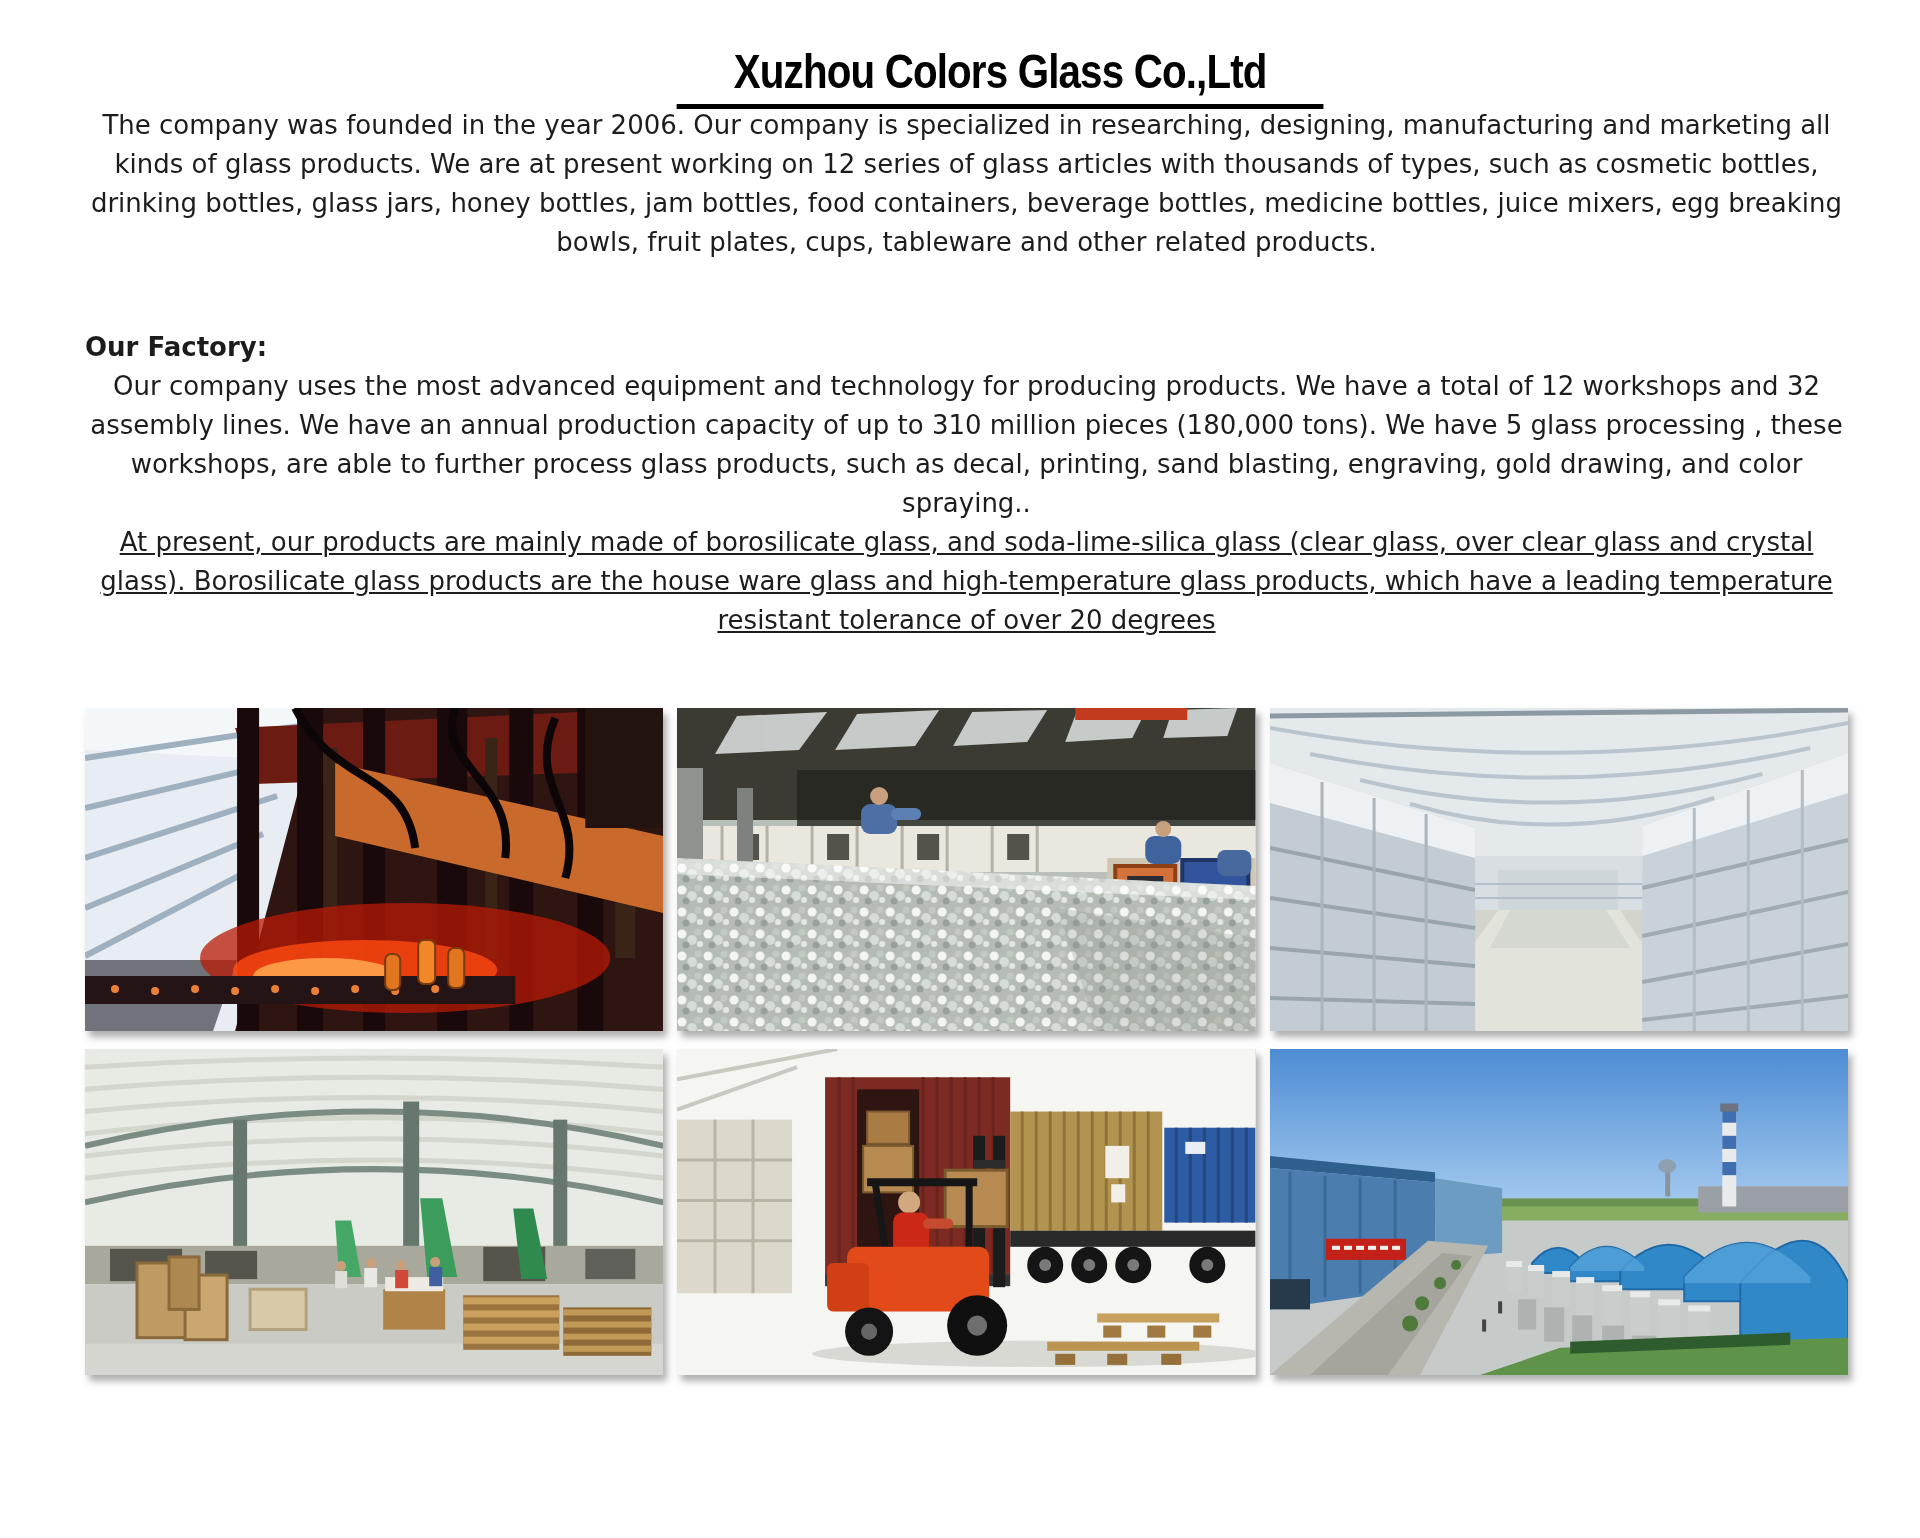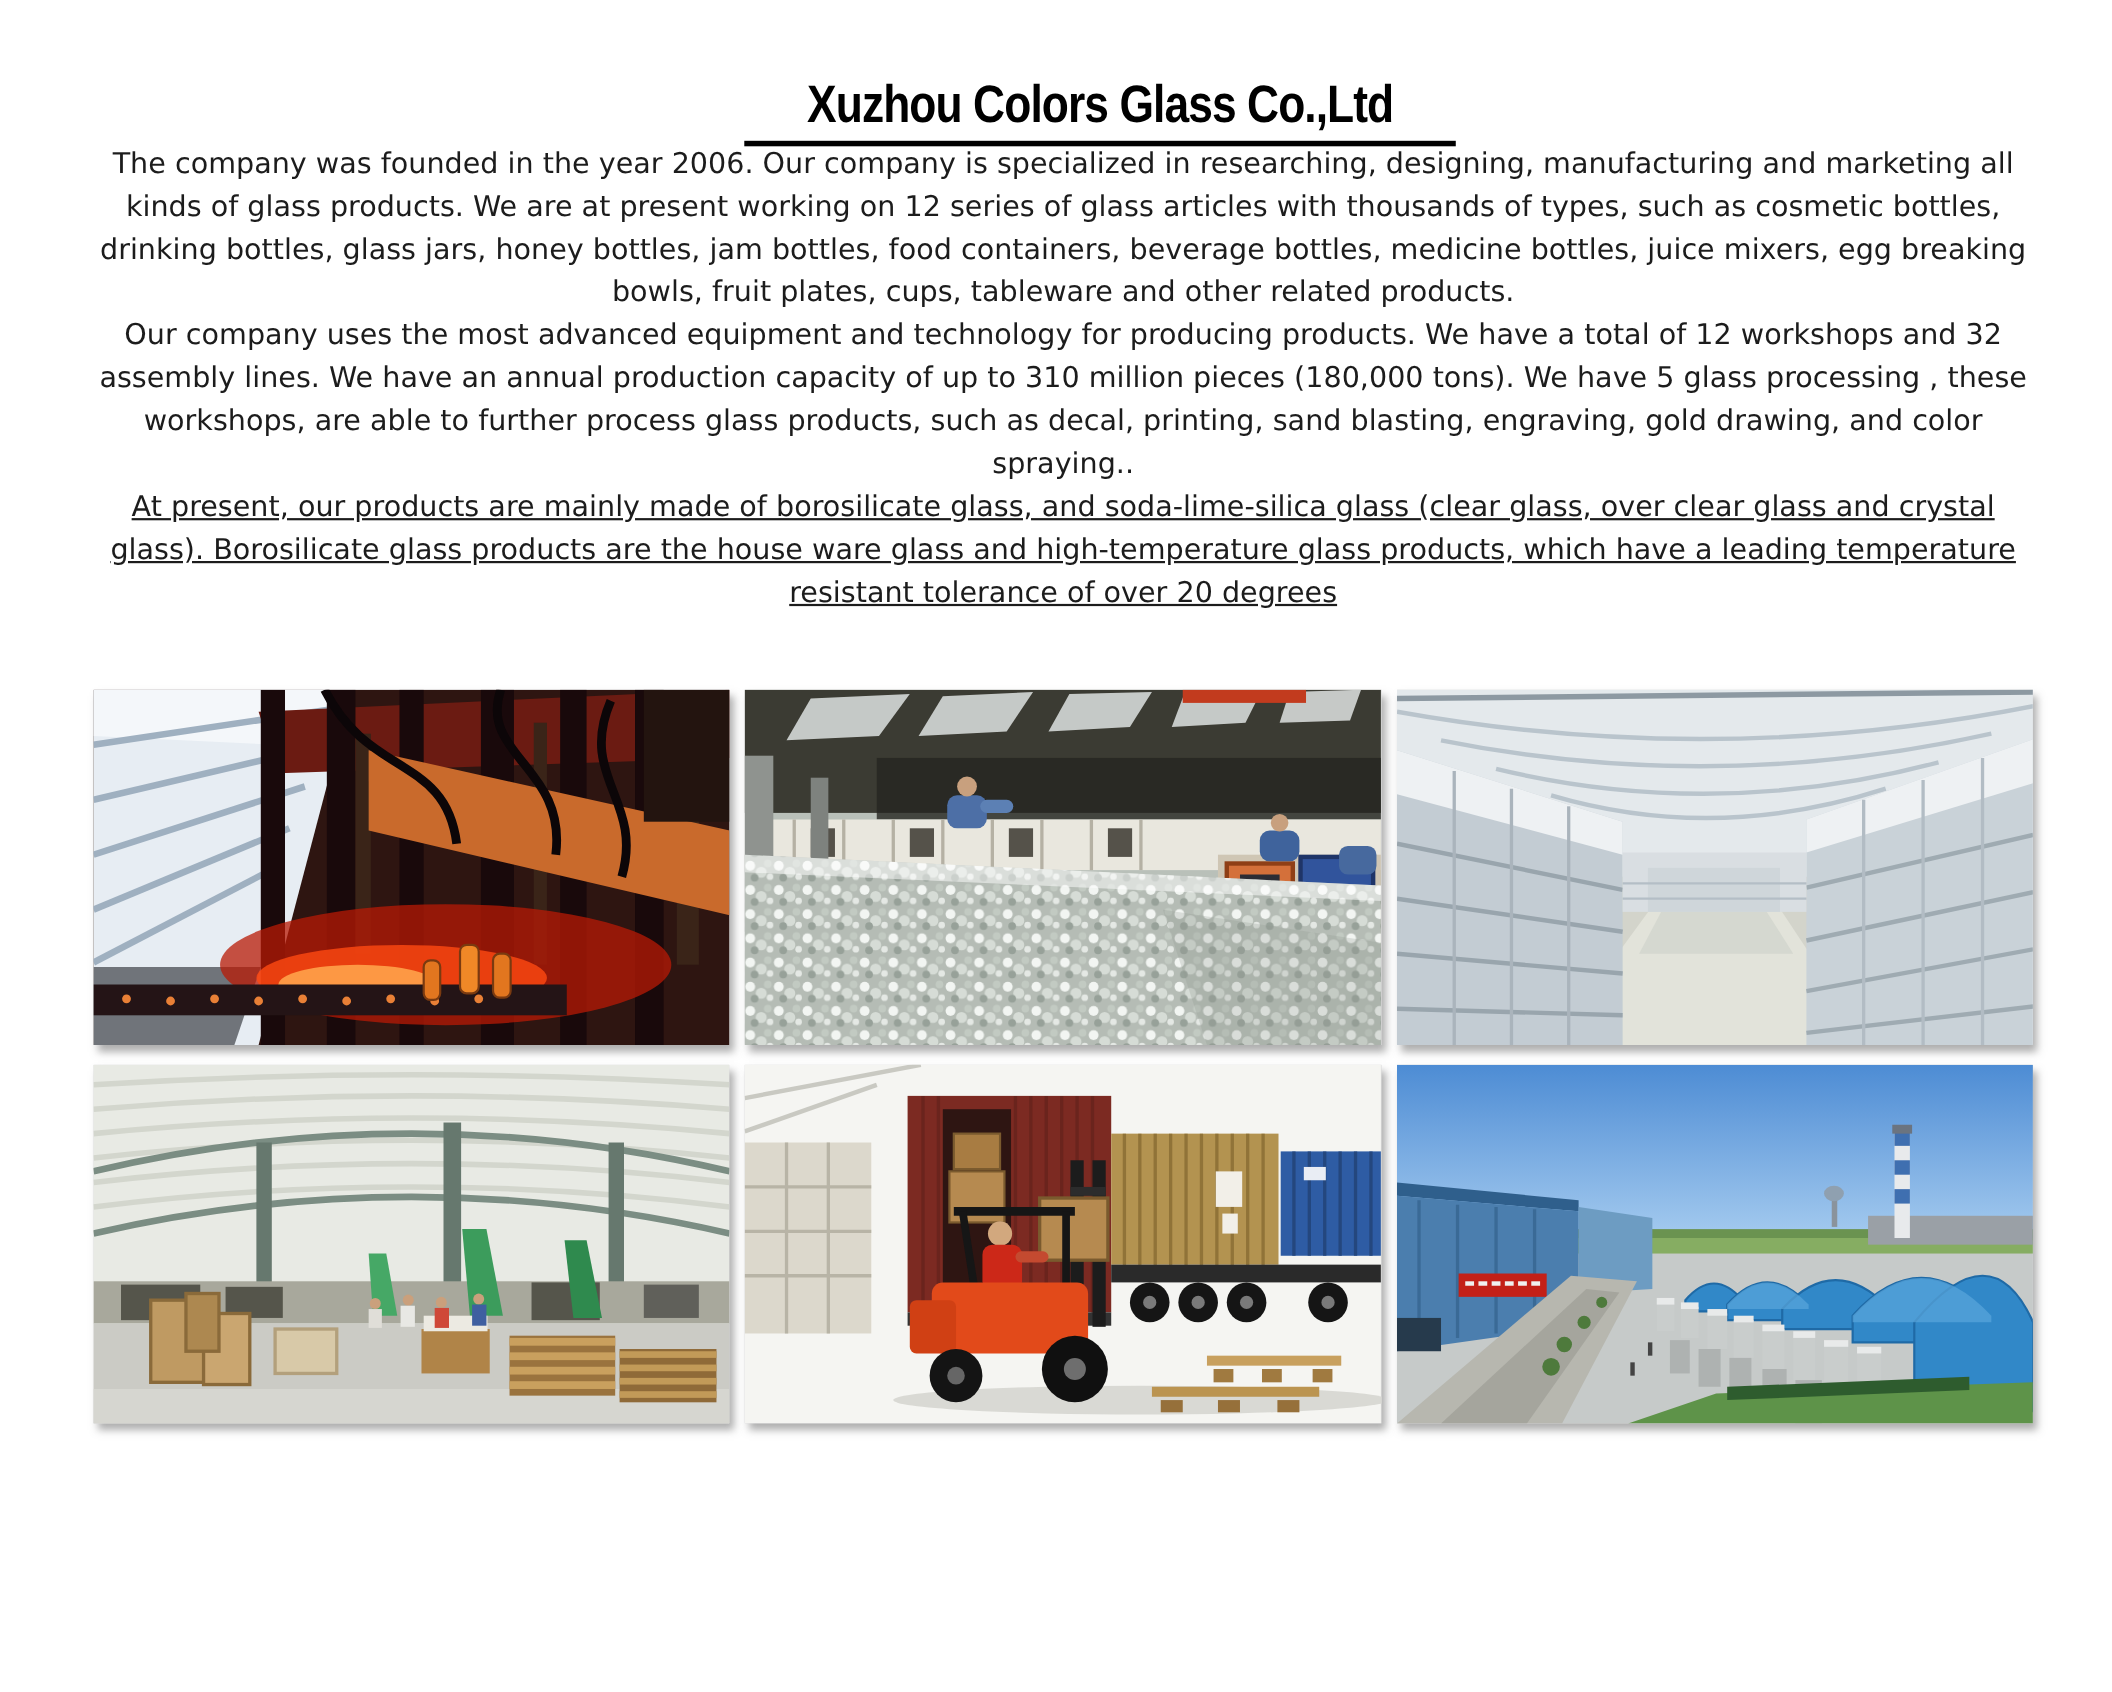--- a/index.html
+++ b/index.html
@@ -3,21 +3,21 @@
 <meta charset="utf-8">
 <style>
   html,body{margin:0;padding:0;background:#ffffff;}
   body{
     width:1920px;height:1538px;
     font-family:"DejaVu Sans",sans-serif;
     color:#1c1c1c;
     overflow:hidden;
   }
   .page{padding:0 72px 0 85px;}
-  .title-wrap{text-align:center;margin:0;padding-top:68px;height:62px;}
+  .title-wrap{text-align:center;margin:0;padding-top:44px;height:62px;}
   .title{
     display:inline-block;
     font-family:"Liberation Sans",sans-serif;
     font-weight:bold;
     font-size:48px;
     letter-spacing:-1px;
     transform:scaleX(0.84);
     border-bottom:5px solid #000;
     padding:0 68px 5px 68px;
     white-space:nowrap;
@@ -44,20 +44,21 @@
 <body>
 
 <div class="page">
 
   <div class="title-wrap">
     <span class="title">Xuzhou Colors Glass Co.,Ltd</span>
   </div>
 
   <p class="body intro">The company was founded in the year 2006. Our company is specialized in researching, designing, manufacturing and marketing all kinds of glass products. We are at present working on 12 series of glass articles with thousands of types, such as cosmetic bottles, drinking bottles, glass jars, honey bottles, jam bottles, food containers, beverage bottles, medicine bottles, juice mixers, egg breaking bowls, fruit plates, cups, tableware and other related products.</p>
 
+  <p class="heading">Our Factory:</p>
 
   <p class="body factory-body">Our company uses the most advanced equipment and technology for producing products. We have a total of 12 workshops and 32 assembly lines. We have an annual production capacity of up to 310 million pieces (180,000 tons). We have 5 glass processing , these workshops, are able to further process glass products, such as decal, printing, sand blasting, engraving, gold drawing, and color spraying..</p>
 
   <p class="body materials">At present, our products are mainly made of borosilicate glass, and soda-lime-silica glass (clear glass, over clear glass and crystal glass). Borosilicate glass products are the house ware glass and high-temperature glass products, which have a leading temperature resistant tolerance of over 20 degrees</p>
 
   <div class="photo-grid">
 
     <figure aria-label="Glass bottle forming production line with glowing molten glass">
       <svg viewBox="0 0 578 323" preserveAspectRatio="none">
         <rect width="578" height="323" fill="#2e1511"></rect>

